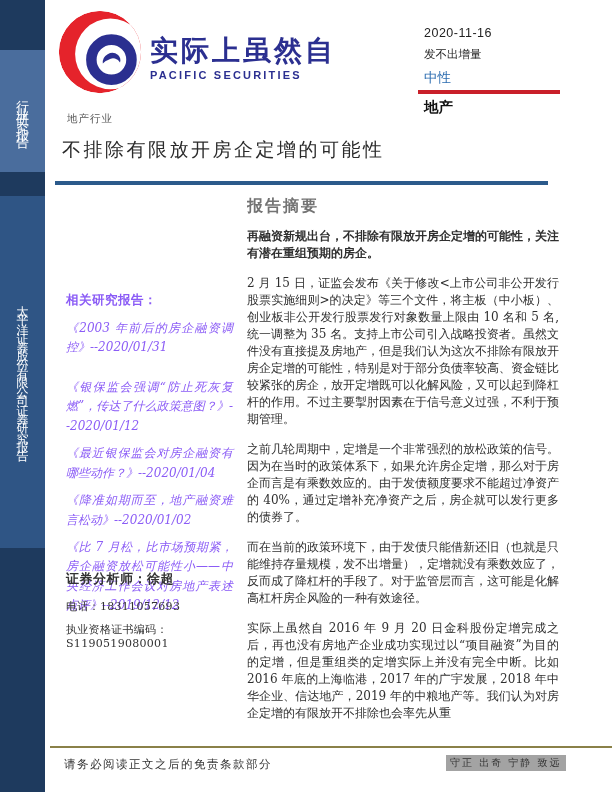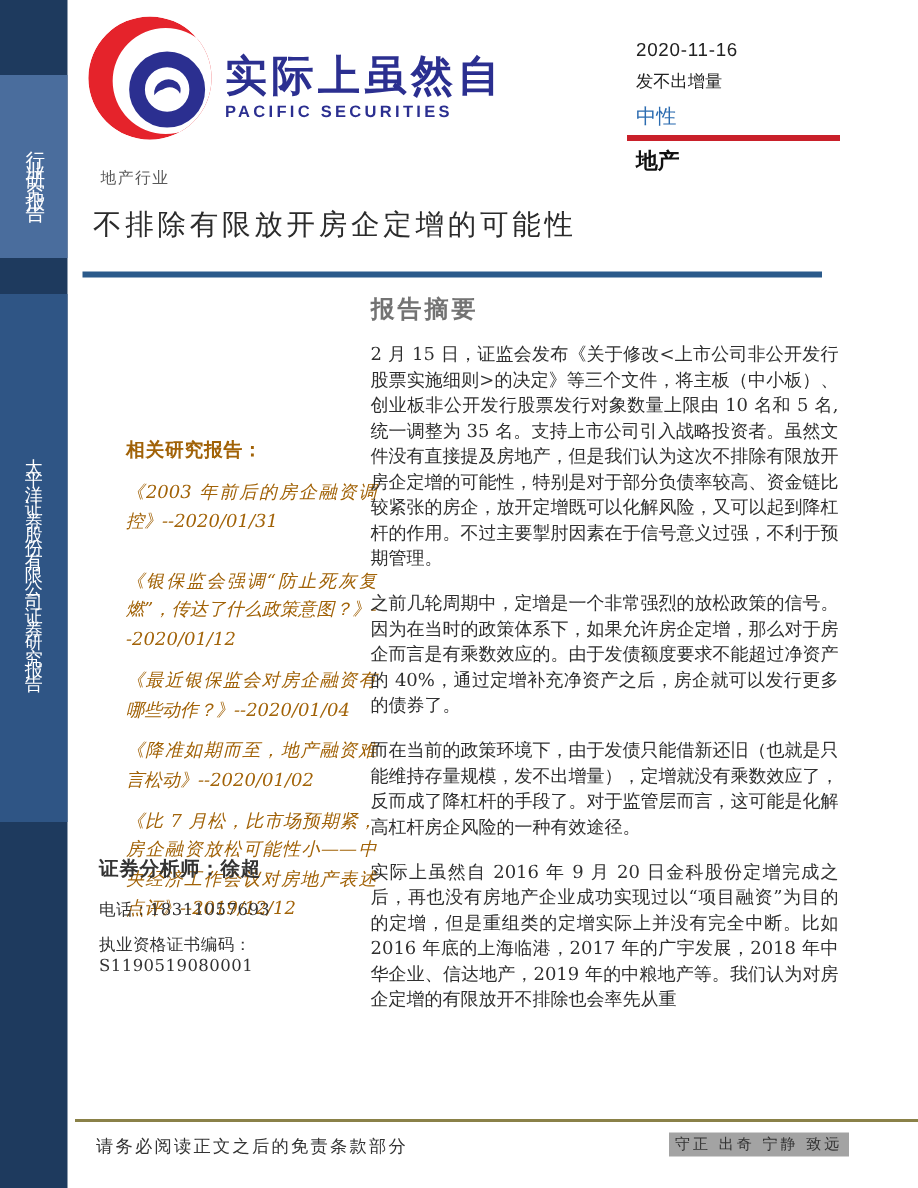--- a/index.html
+++ b/index.html
@@ -25,21 +25,21 @@
   .meta-date{font-size:12.5px;letter-spacing:0.5px;}
   .meta-type{font-size:11.5px;margin-top:7px;}
   .meta-rating{font-size:13.5px;color:#2c6cb0;margin-top:7px;}
   .meta-rule{width:142px;height:4px;background:#c9202a;margin:3px 0 4px -6px;}
   .meta-industry{font-size:14.5px;font-weight:bold;color:#111111;}
   
   .sector{position:absolute;left:67px;top:112px;font-size:10.5px;color:#595959;letter-spacing:1px;}
   .title{position:absolute;left:62px;top:137px;font-size:19px;color:#2b2b2b;letter-spacing:2.5px;}
   .title-rule{position:absolute;left:55px;top:181px;width:493px;height:4px;background:#2b5a8b;}
   
-  .leftcol{position:absolute;left:66px;top:292px;width:167px;color:#a16207;margin-left:18px;}
+  .leftcol{position:absolute;left:66px;top:292px;width:167px;color:#8b5cf6;}
   .related-heading{font-weight:bold;font-size:12.5px;margin-bottom:10px;letter-spacing:0.5px;}
   .related-item{font-size:12px;line-height:1.62;text-align:justify;margin-bottom:8px;font-style:italic;}
   .related-item.gap{margin-bottom:20px;}
   .analyst{position:absolute;left:66px;top:570px;width:185px;color:#333333;}
   .analyst-heading{font-weight:bold;font-size:13px;margin-bottom:11px;letter-spacing:0.5px;}
   .analyst-row{font-size:11px;margin-bottom:8px;letter-spacing:0.3px;}
   
   .maincol{position:absolute;left:247px;top:196px;width:312px;height:549px;overflow:hidden;}
   .summary-heading{font-size:16px;font-weight:bold;letter-spacing:2px;margin:0 0 11px 0;color:#737373;}
   .para{font-size:12px;line-height:17px;text-align:justify;margin:0 0 13px 0;}
@@ -113,20 +113,21 @@
     <div class="analyst-row">
       <span>电话：</span><span>18311057693</span>
     </div>
     <div class="analyst-row">
       <span>执业资格证书编码：</span><span>S1190519080001</span>
     </div>
   </div>
 
   <div class="maincol">
     <div class="summary-heading">报告摘要</div>
+    <p class="para lead">再融资新规出台，不排除有限放开房企定增的可能性，关注有潜在重组预期的房企。</p>
     <p class="para">2 月 15 日，证监会发布《关于修改&lt;上市公司非公开发行股票实施细则&gt;的决定》等三个文件，将主板（中小板）、创业板非公开发行股票发行对象数量上限由 10 名和 5 名,统一调整为 35 名。支持上市公司引入战略投资者。虽然文件没有直接提及房地产，但是我们认为这次不排除有限放开房企定增的可能性，特别是对于部分负债率较高、资金链比较紧张的房企，放开定增既可以化解风险，又可以起到降杠杆的作用。不过主要掣肘因素在于信号意义过强，不利于预期管理。</p>
     <p class="para">之前几轮周期中，定增是一个非常强烈的放松政策的信号。因为在当时的政策体系下，如果允许房企定增，那么对于房企而言是有乘数效应的。由于发债额度要求不能超过净资产的 40%，通过定增补充净资产之后，房企就可以发行更多的债券了。</p>
     <p class="para">而在当前的政策环境下，由于发债只能借新还旧（也就是只能维持存量规模，发不出增量），定增就没有乘数效应了，反而成了降杠杆的手段了。对于监管层而言，这可能是化解高杠杆房企风险的一种有效途径。</p>
     <p class="para">实际上虽然自 2016 年 9 月 20 日金科股份定增完成之后，再也没有房地产企业成功实现过以“项目融资”为目的的定增，但是重组类的定增实际上并没有完全中断。比如 2016 年底的上海临港，2017 年的广宇发展，2018 年中华企业、信达地产，2019 年的中粮地产等。我们认为对房企定增的有限放开不排除也会率先从重</p>
   </div>
 
   <div class="footer-rule"></div>
   <div class="footer-disclaimer">请务必阅读正文之后的免责条款部分</div>
   <div class="footer-motto">守正 出奇 宁静 致远</div>
 

